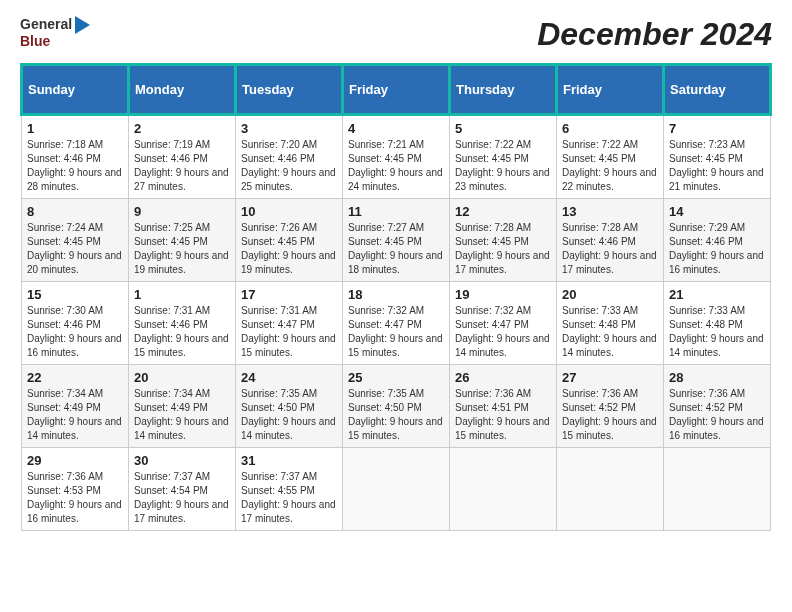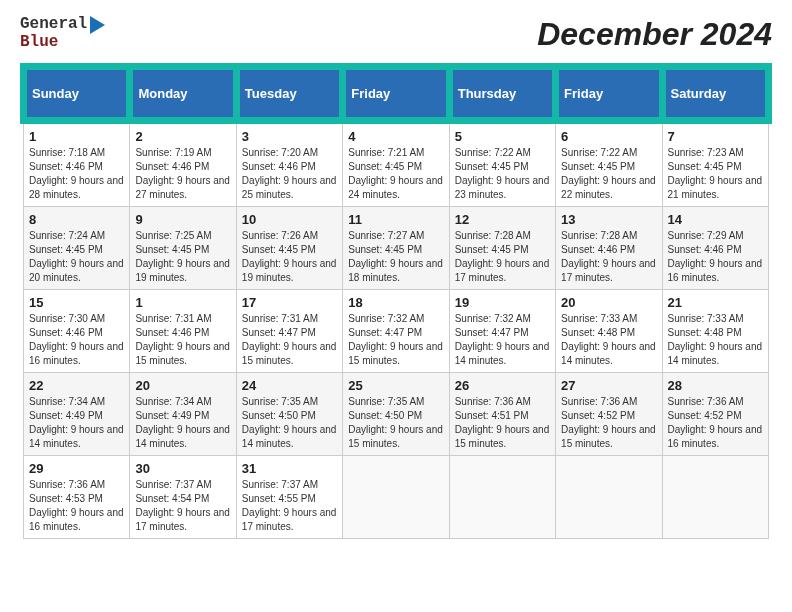--- a/index.html
+++ b/index.html
@@ -19,25 +19,24 @@
       justify-content: space-between;
       align-items: flex-start;
       margin-bottom: 10px;
     }
     .logo {
       display: flex;
       flex-direction: column;
       align-items: flex-start;
     }
     .logo-text {
-      font-size: 16px;
+      font-size: 14px;
       font-weight: bold;
       color: #333;
       line-height: 1.1;
-      font-family: Liberation Mono, monospace;
     }
     .logo-blue { color: #7f1d1d; }
     .title-block {
       text-align: right;
     }
     .month-title {
       font-size: 32px;
       font-weight: bold;
       color: #222;
       font-style: italic;
@@ -51,21 +50,21 @@
       border-collapse: collapse;
       table-layout: fixed;
     }
     thead tr th {
       background: #2a6db5;
       color: #fff;
       font-size: 13px;
       font-weight: bold;
       padding: 16px 5px;
       text-align: left;
-      border: 7px solid #14b8a6;
+      border: 3px solid #14b8a6;
     }
     tbody tr td {
       vertical-align: top;
       font-size: 10.5px;
       color: #333;
       padding: 5px 5px 4px 5px;
       border: 1px solid #ccc;
       height: 80px;
     }
     tbody tr:nth-child(odd) td {

